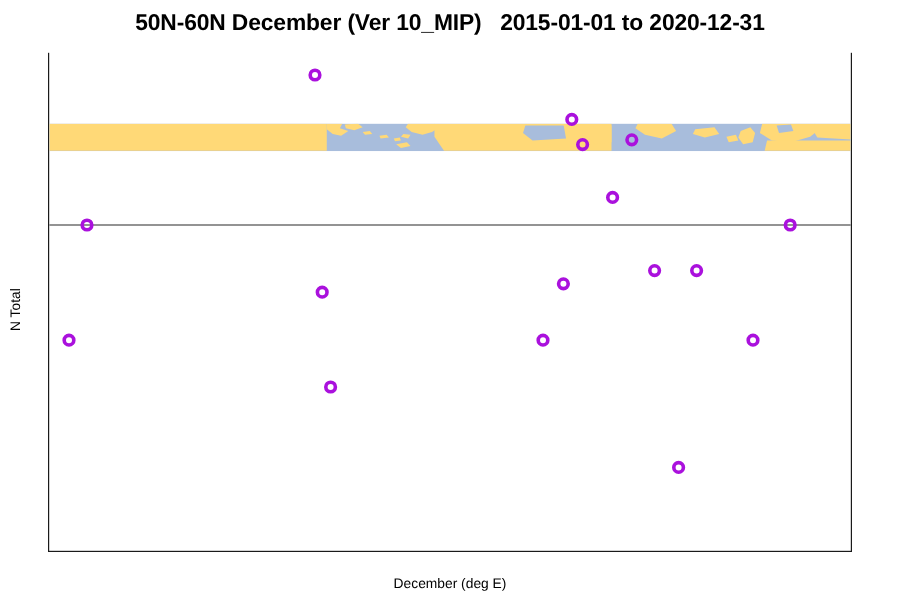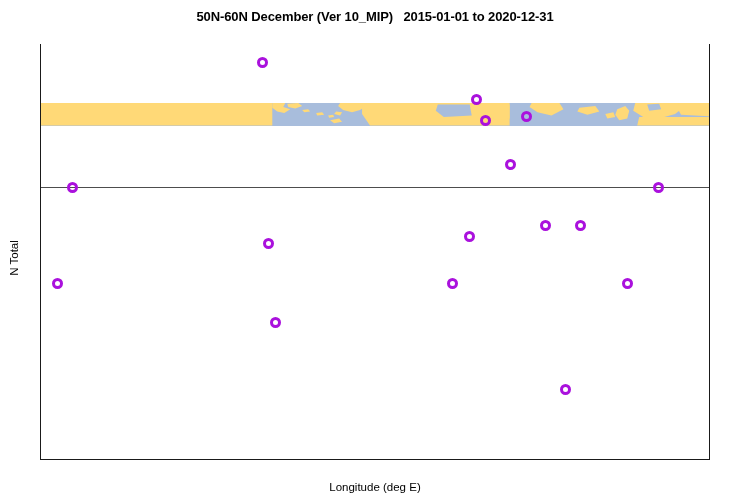--- a/index.html
+++ b/index.html
@@ -19,21 +19,21 @@
     left: 0; top: 0;
     width: 750px;
     height: 500px;
   }
   .chart-title {
     position: absolute;
     left: 0;
     top: 9px;
     width: 750px;
     text-align: center;
-    font-size: 13px;
+    font-size: 19px;
     font-weight: bold;
     color: #000000;
     letter-spacing: -0.1px;
     white-space: pre;
   }
   
   #plot-area {
     position: absolute;
     left: 40px;
     top: 44px;
@@ -205,15 +205,15 @@
     <div id="xticks-layer">
         <div class="xtick" style="left: 134px;"></div>
         <div class="xtick" style="left: 268px;"></div>
         <div class="xtick" style="left: 402px;"></div>
         <div class="xtick" style="left: 536px;"></div>
       </div>
 
   </div>
 
   <div id="ylabel">N Total</div>
-  <div id="xlabel">Longitude (deg E)</div>
+  <div id="xlabel">December (deg E)</div>
 
 </div>
 
 </body></html>

